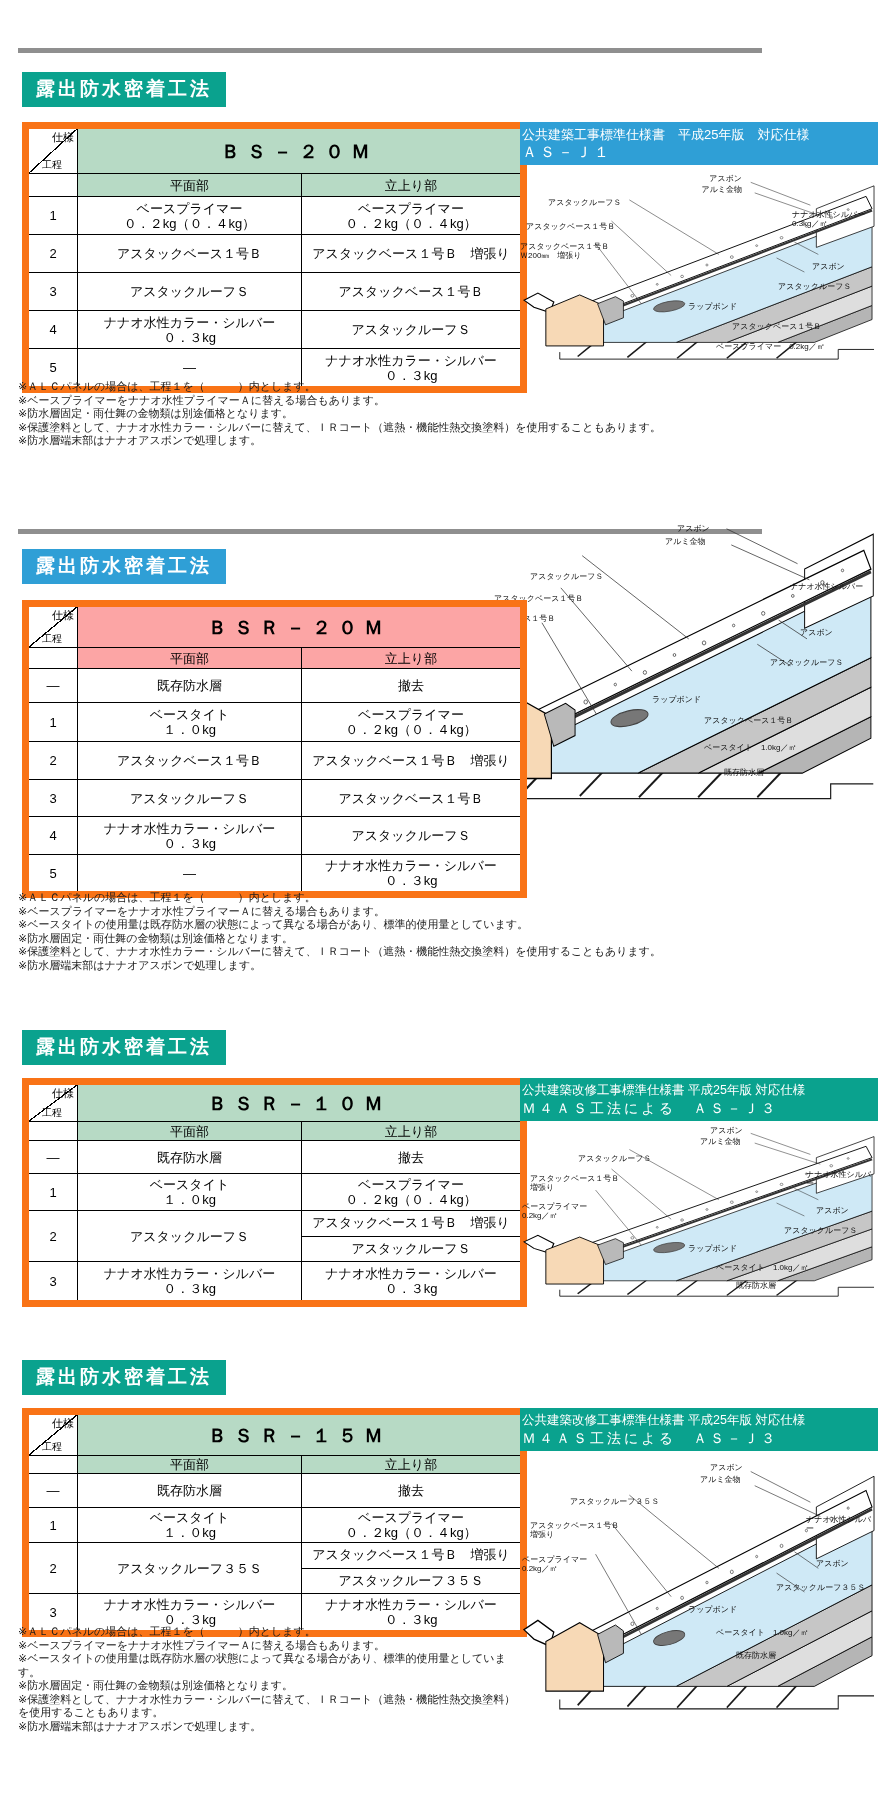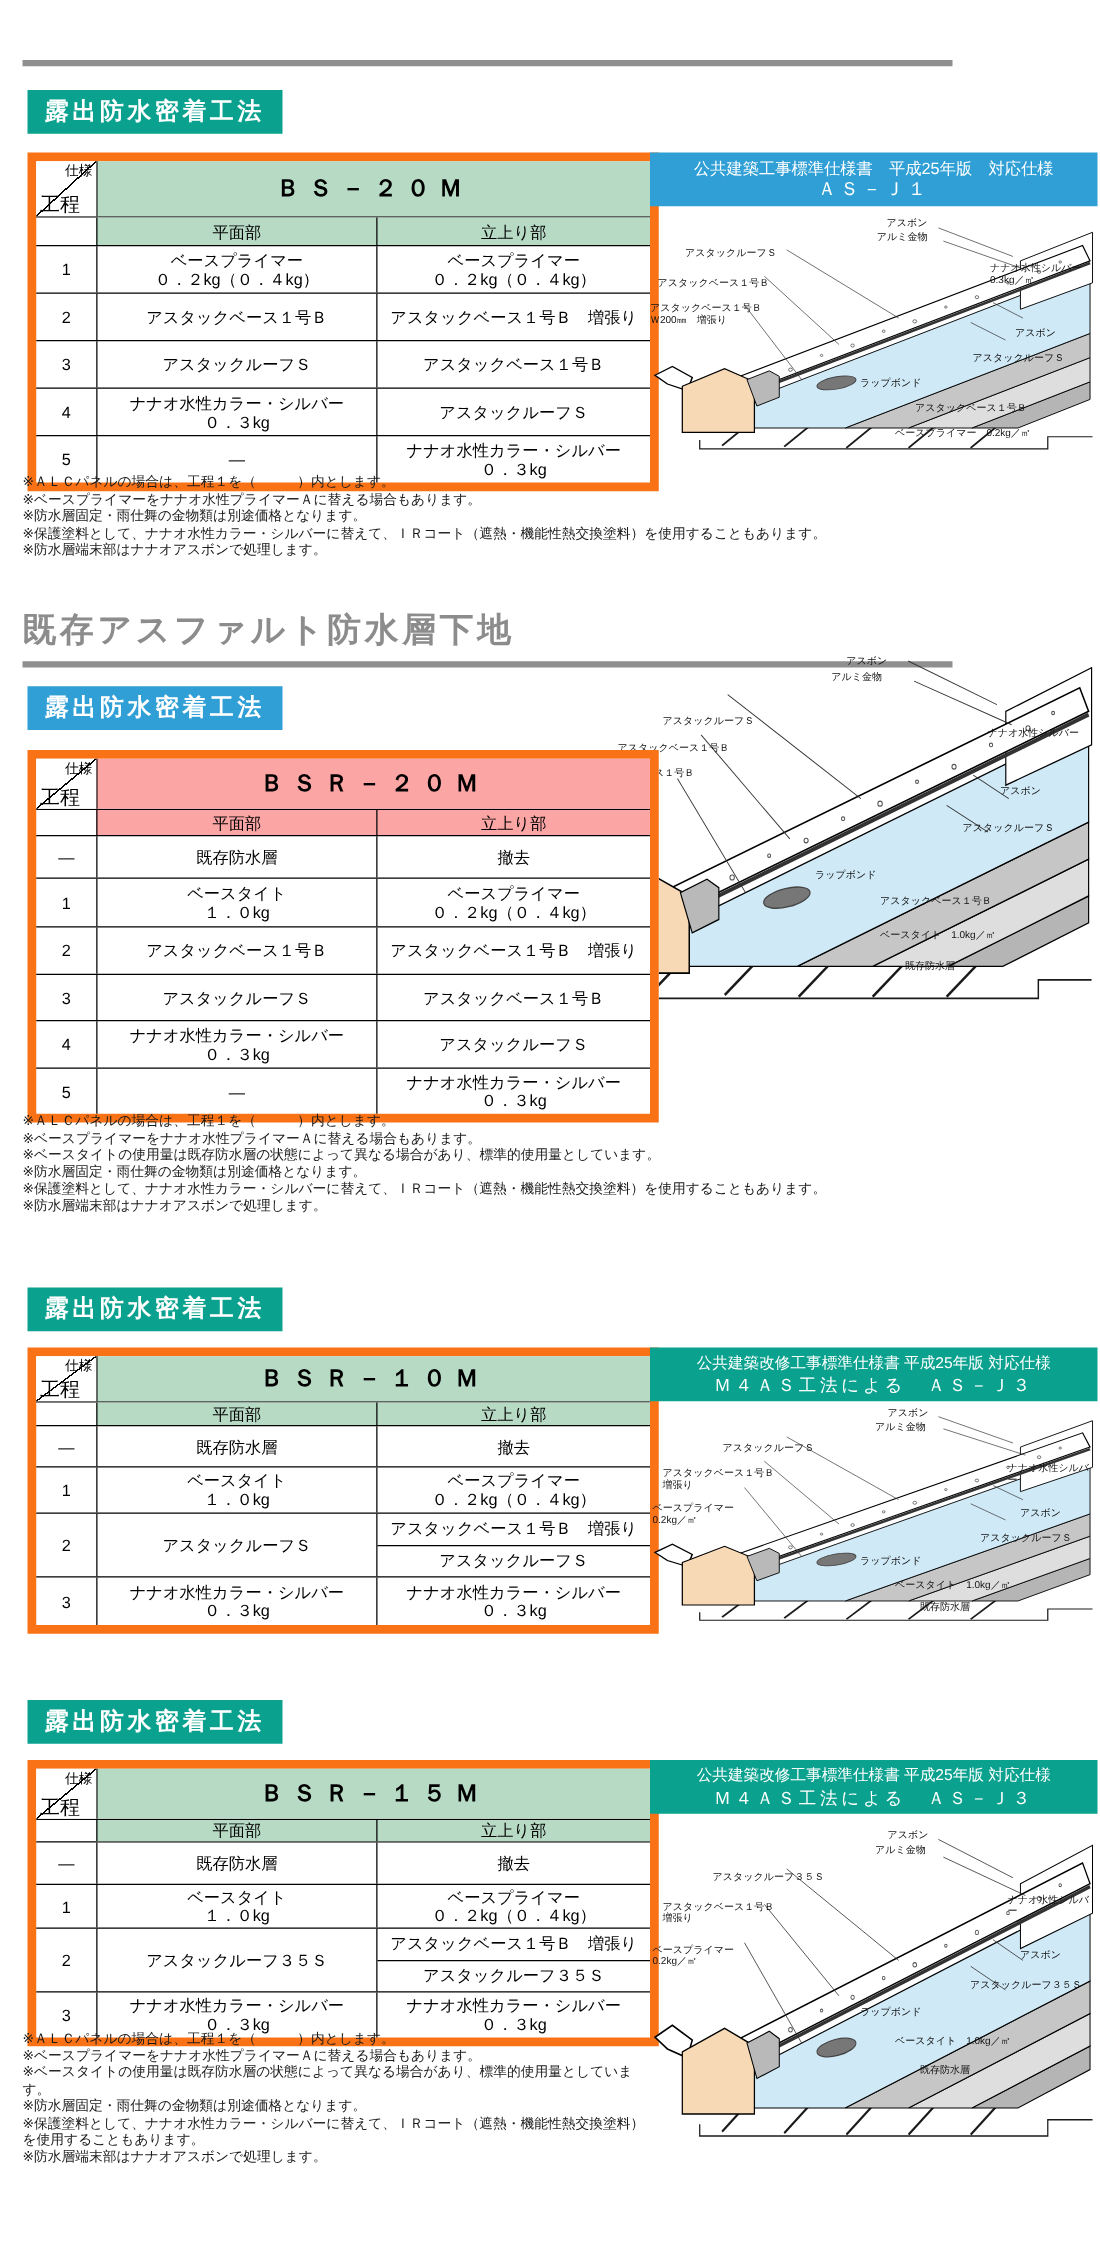--- a/index.html
+++ b/index.html
@@ -27,30 +27,30 @@
   .c.plane{width:224px;flex:none}
   .c.riser{flex:1}
   .thead .name{flex:1;font-size:19px;font-weight:600;letter-spacing:7px}
   .tsub .c{font-size:13px}
   .green-bg{background:#b7dac5}
   .blue-bg{background:#fca5a5}
   .corner{position:relative;width:48px;flex:none;background:
      linear-gradient(to bottom right,transparent calc(50% - 0.6px),#000 calc(50% - 0.6px),
      #000 calc(50% + 0.6px),transparent calc(50% + 0.6px)) #fff}
   .corner .ct{position:absolute;top:2px;right:3px;font-size:11px;line-height:12px}
-  .corner .cb{position:absolute;bottom:2px;left:3px;font-size:16px;line-height:12px}
+  .corner .cb{position:absolute;bottom:2px;left:13px;font-size:10px;line-height:12px}
   .riser-split{flex:1;display:flex;flex-direction:column;border-left:1px solid #000;padding:0}
   .riser-split .half{flex:1;display:flex;align-items:center;justify-content:center;text-align:center}
   .riser-split .half + .half{border-top:1px solid #000}
 
   
   .notes{position:absolute;font-size:11px;line-height:13.5px;color:#1a1a1a}
 
   
-  .dhead{position:absolute;color:#fff;text-align:center;padding:4px 2px;box-sizing:border-box}
+  .dhead{position:absolute;color:#fff;text-align:left;padding:4px 2px;box-sizing:border-box}
   .dhead .l1{font-size:13px;line-height:17px}
   .dhead .l2{font-size:15px;line-height:18px;letter-spacing:3px}
 
   
   .diag{position:absolute}
   .diag svg{position:absolute;left:0;top:0;width:100%;height:100%}
   .dlabel{position:absolute;font-size:8px;line-height:9px;color:#111;white-space:pre-line}
 </style>
 </head>
 <body>
@@ -186,21 +186,20 @@
   </div>
 
   <div class="notes" style="left:18px;top:380px;width:850px">
     <div>※ＡＬＣパネルの場合は、工程１を（　　　）内とします。</div>
     <div>※ベースプライマーをナナオ水性プライマーＡに替える場合もあります。</div>
     <div>※防水層固定・雨仕舞の金物類は別途価格となります。</div>
     <div>※保護塗料として、ナナオ水性カラー・シルバーに替えて、ＩＲコート（遮熱・機能性熱交換塗料）を使用することもあります。</div>
     <div>※防水層端末部はナナオアスボンで処理します。</div>
   </div>
 
-  <div class="h-main" style="left:18px;top:486px;font-size:27px">既存アスファルト防水層下地</div>
   <div class="rule" style="left:18px;top:529px;width:744px"></div>
 
   <div class="badge blue" style="left:22px;top:549px">露出防水密着工法</div>
 
   <div class="diag" style="left:452px;top:510px;width:426px;height:290px">
     <svg viewBox="0 0 360 216" preserveAspectRatio="none">
       <use href="#roofdiag"></use>
     </svg>
     <span class="dlabel" style="left:225px;top:14px">アスボン</span>
     <span class="dlabel" style="left:213px;top:27px">アルミ金物</span>

